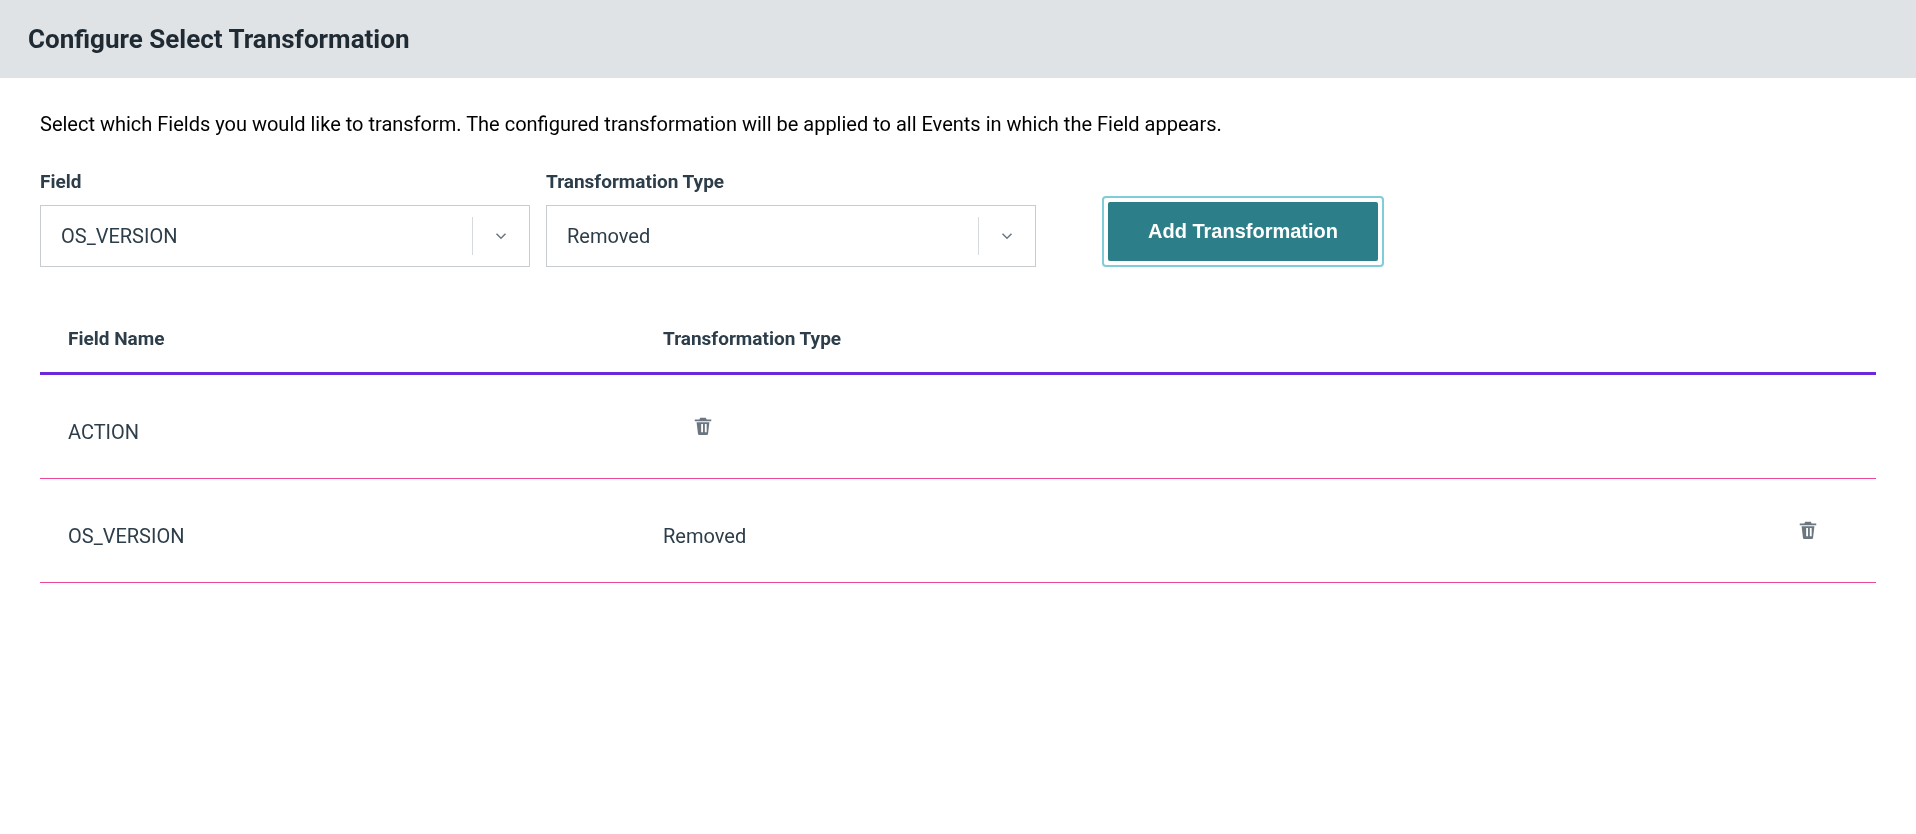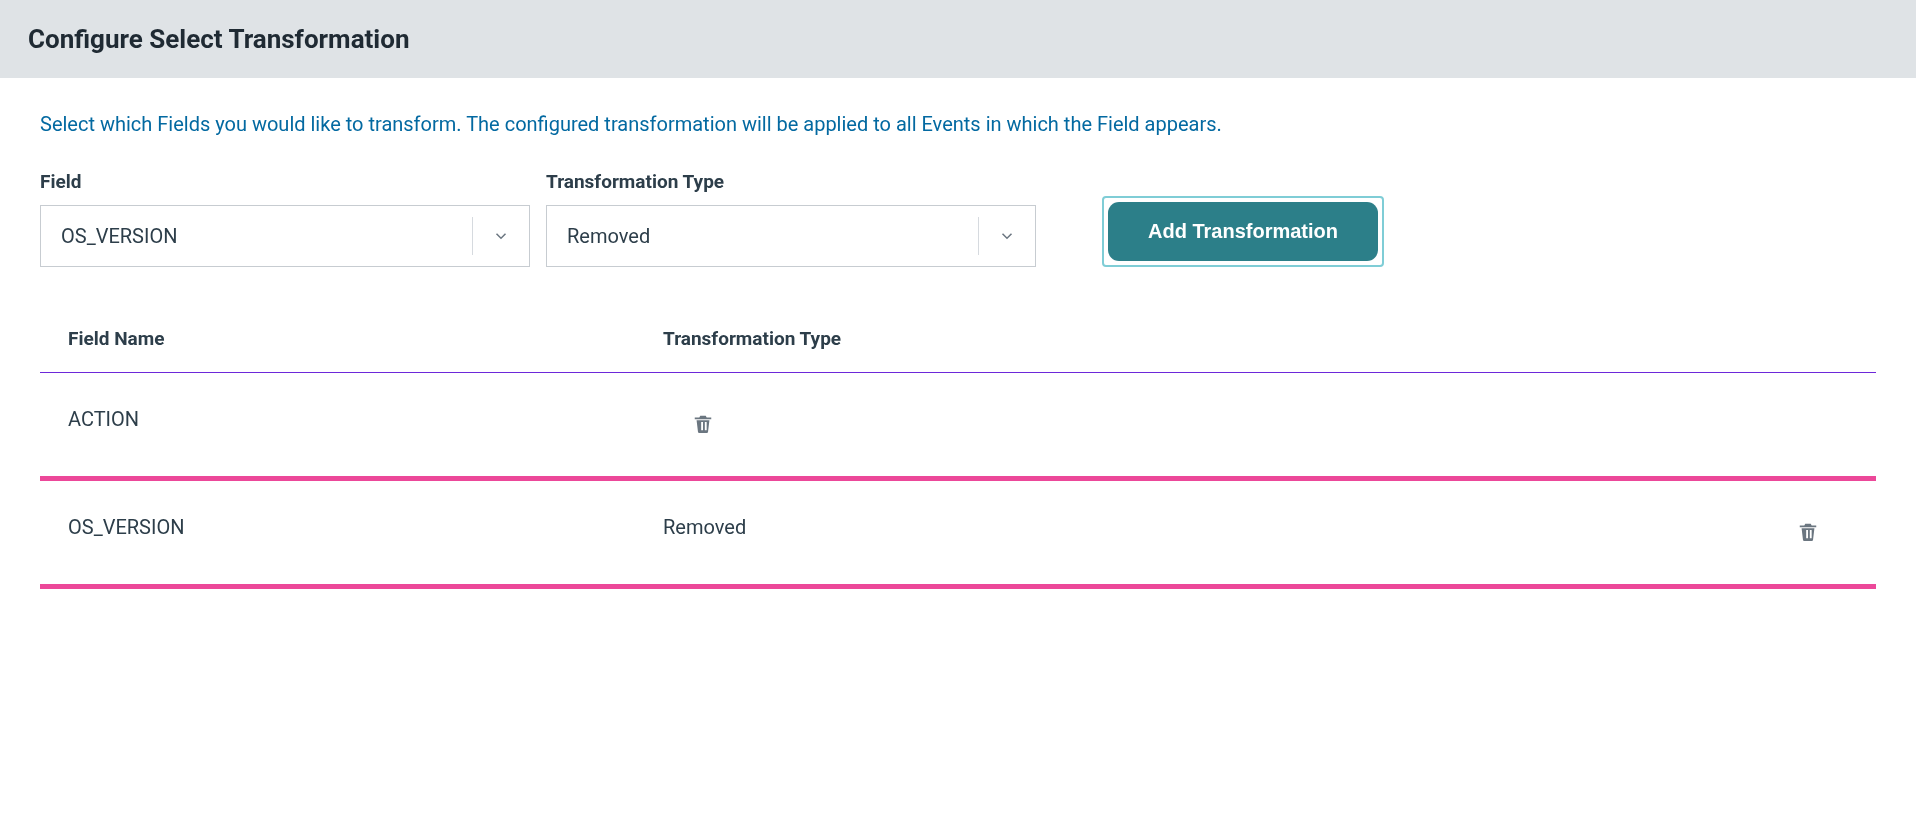--- a/index.html
+++ b/index.html
@@ -15,21 +15,21 @@
   .header-title {
     font-size: 26px;
     font-weight: 700;
     color: #1f2a33;
   }
   .content {
     padding: 32px 40px;
   }
   .description {
     font-size: 20px;
-    color: #0369a1;
+    color: #000000;
     margin-bottom: 32px;
     line-height: 1.4;
   }
   .form-row {
     display: flex;
     align-items: flex-end;
     gap: 16px;
     margin-bottom: 60px;
   }
   .form-group {
@@ -77,43 +77,43 @@
     margin-left: 50px;
   }
   .add-btn {
     background: #2c7f89;
     color: #ffffff;
     border: none;
     font-size: 20px;
     font-weight: 700;
     padding: 18px 40px;
     cursor: pointer;
-    border-radius: 11px;
+    border-radius: 2px;
   }
   .table {
     width: 100%;
   }
   .table-header {
     display: flex;
     padding: 0 28px 22px 28px;
-    border-bottom: 1px solid #6d28d9;
+    border-bottom: 3px solid #6d28d9;
   }
   .th {
     font-size: 19px;
     font-weight: 700;
     color: #2d3e4a;
   }
   .col-field { flex: 0 0 595px; }
   .col-type  { flex: 1; }
   .col-act   { flex: 0 0 80px; display:flex; justify-content:center; }
   .table-row {
     display: flex;
-    align-items: flex-start;
+    align-items: flex-end;
     padding: 34px 28px;
-    border-bottom: 5px solid #ec4899;
+    border-bottom: 1px solid #ec4899;
   }
   .td {
     font-size: 20px;
     color: #2d3e4a;
   }
   .trash-btn {
     background: none;
     border: none;
     cursor: pointer;
     padding: 4px;

